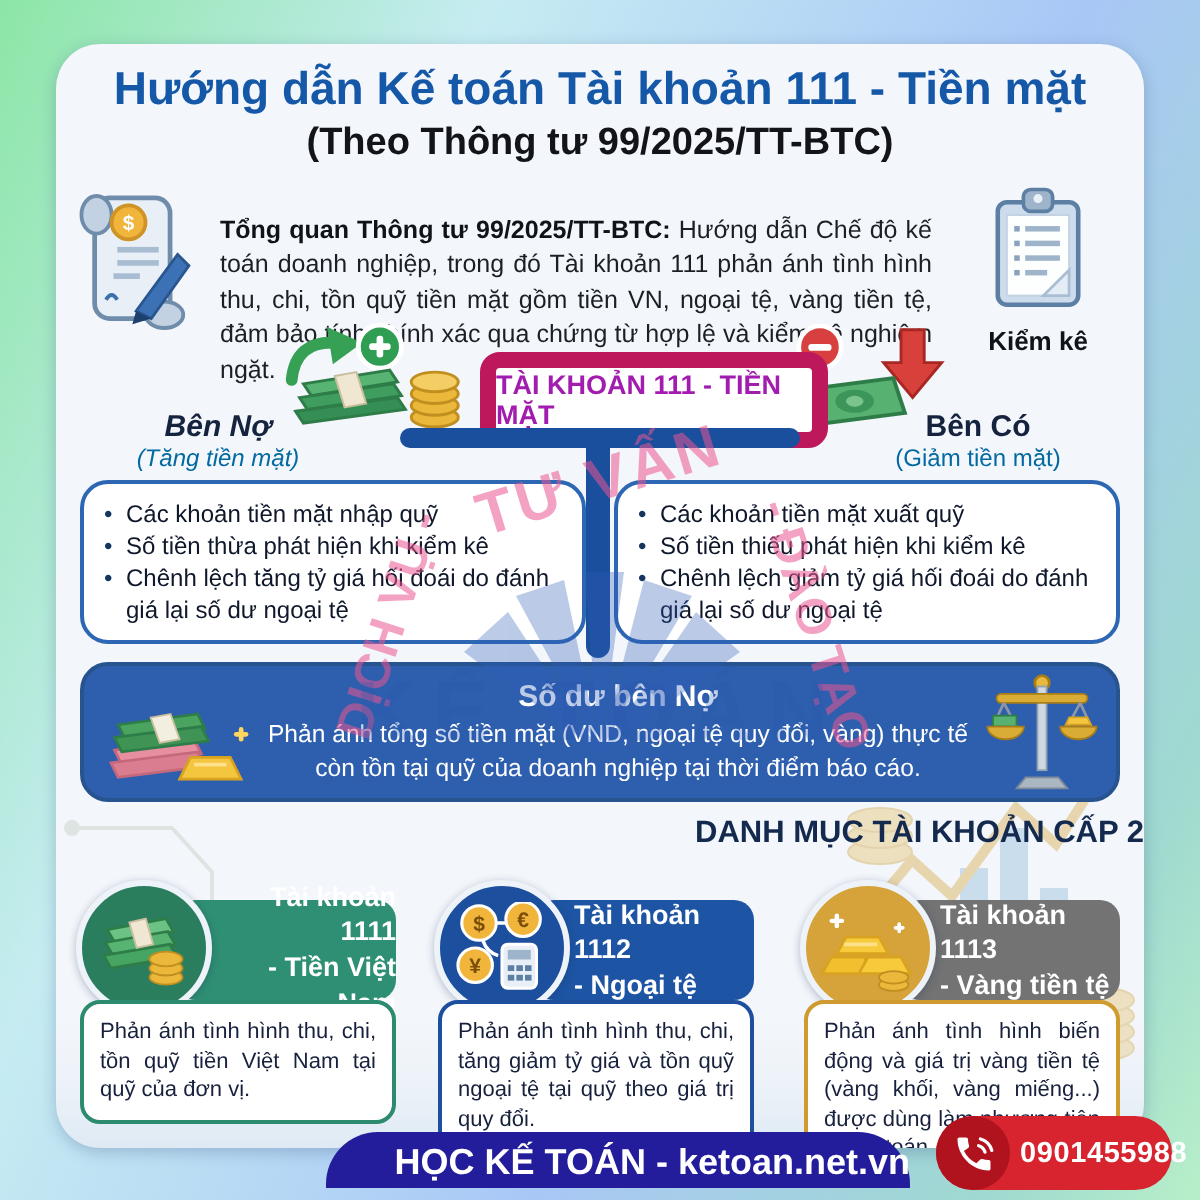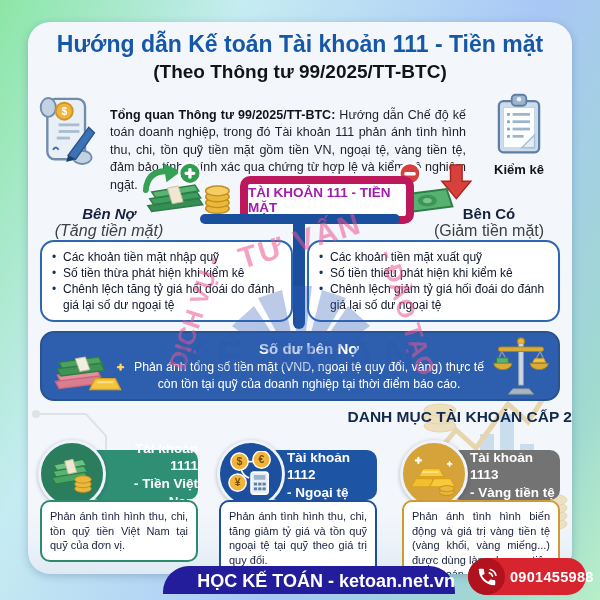--- a/index.html
+++ b/index.html
@@ -21,21 +21,21 @@
   
   .inc-ic{position:absolute;left:110px;top:138px;}
   .dec-ic{position:absolute;left:368px;top:140px;}
   .pill{position:absolute;left:212px;top:154px;width:158px;height:32px;background:#fff;border:8px solid #be185d;
     border-radius:10px;display:flex;align-items:center;justify-content:center;font-size:13.5px;font-weight:800;color:#a21caf;}
   .tbar-h{position:absolute;left:172px;top:192px;width:200px;height:10px;background:#1a4f9e;border-radius:5px;}
   .tbar-v{position:absolute;left:265px;top:199px;width:12px;height:108px;background:#1a4f9e;border-radius:0 0 6px 6px;}
   
   .side-label{position:absolute;top:183px;width:150px;text-align:center;}
   .side-label .t{font-size:15px;font-weight:800;color:#16233f;}
-  .side-label .s{font-size:16px;color:#404040;}
+  .side-label .s{font-size:12px;color:#0369a1;}
   .lbl-debit{left:6px;font-style:italic;} .lbl-credit{left:386px;}
   
   .bbox{position:absolute;top:218px;height:82px;width:253px;background:#fff;border:2.5px solid #2d66b3;
     border-radius:14px;box-sizing:border-box;padding:8px 10px 6px 8px;}
   .bbox ul{margin:0;padding:0;list-style:none;}
   .bbox li{font-size:12px;line-height:1.33;color:#0f172a;font-weight:500;padding-left:13px;position:relative;}
   .bbox li::before{content:"•";position:absolute;left:2px;color:#14355e;}
   .box-debit{left:12px;} .box-credit{left:279px;}
   
   .balance{position:absolute;left:12px;top:309px;width:520px;height:70px;background:#2e5fae;border:2px solid #27538f;

